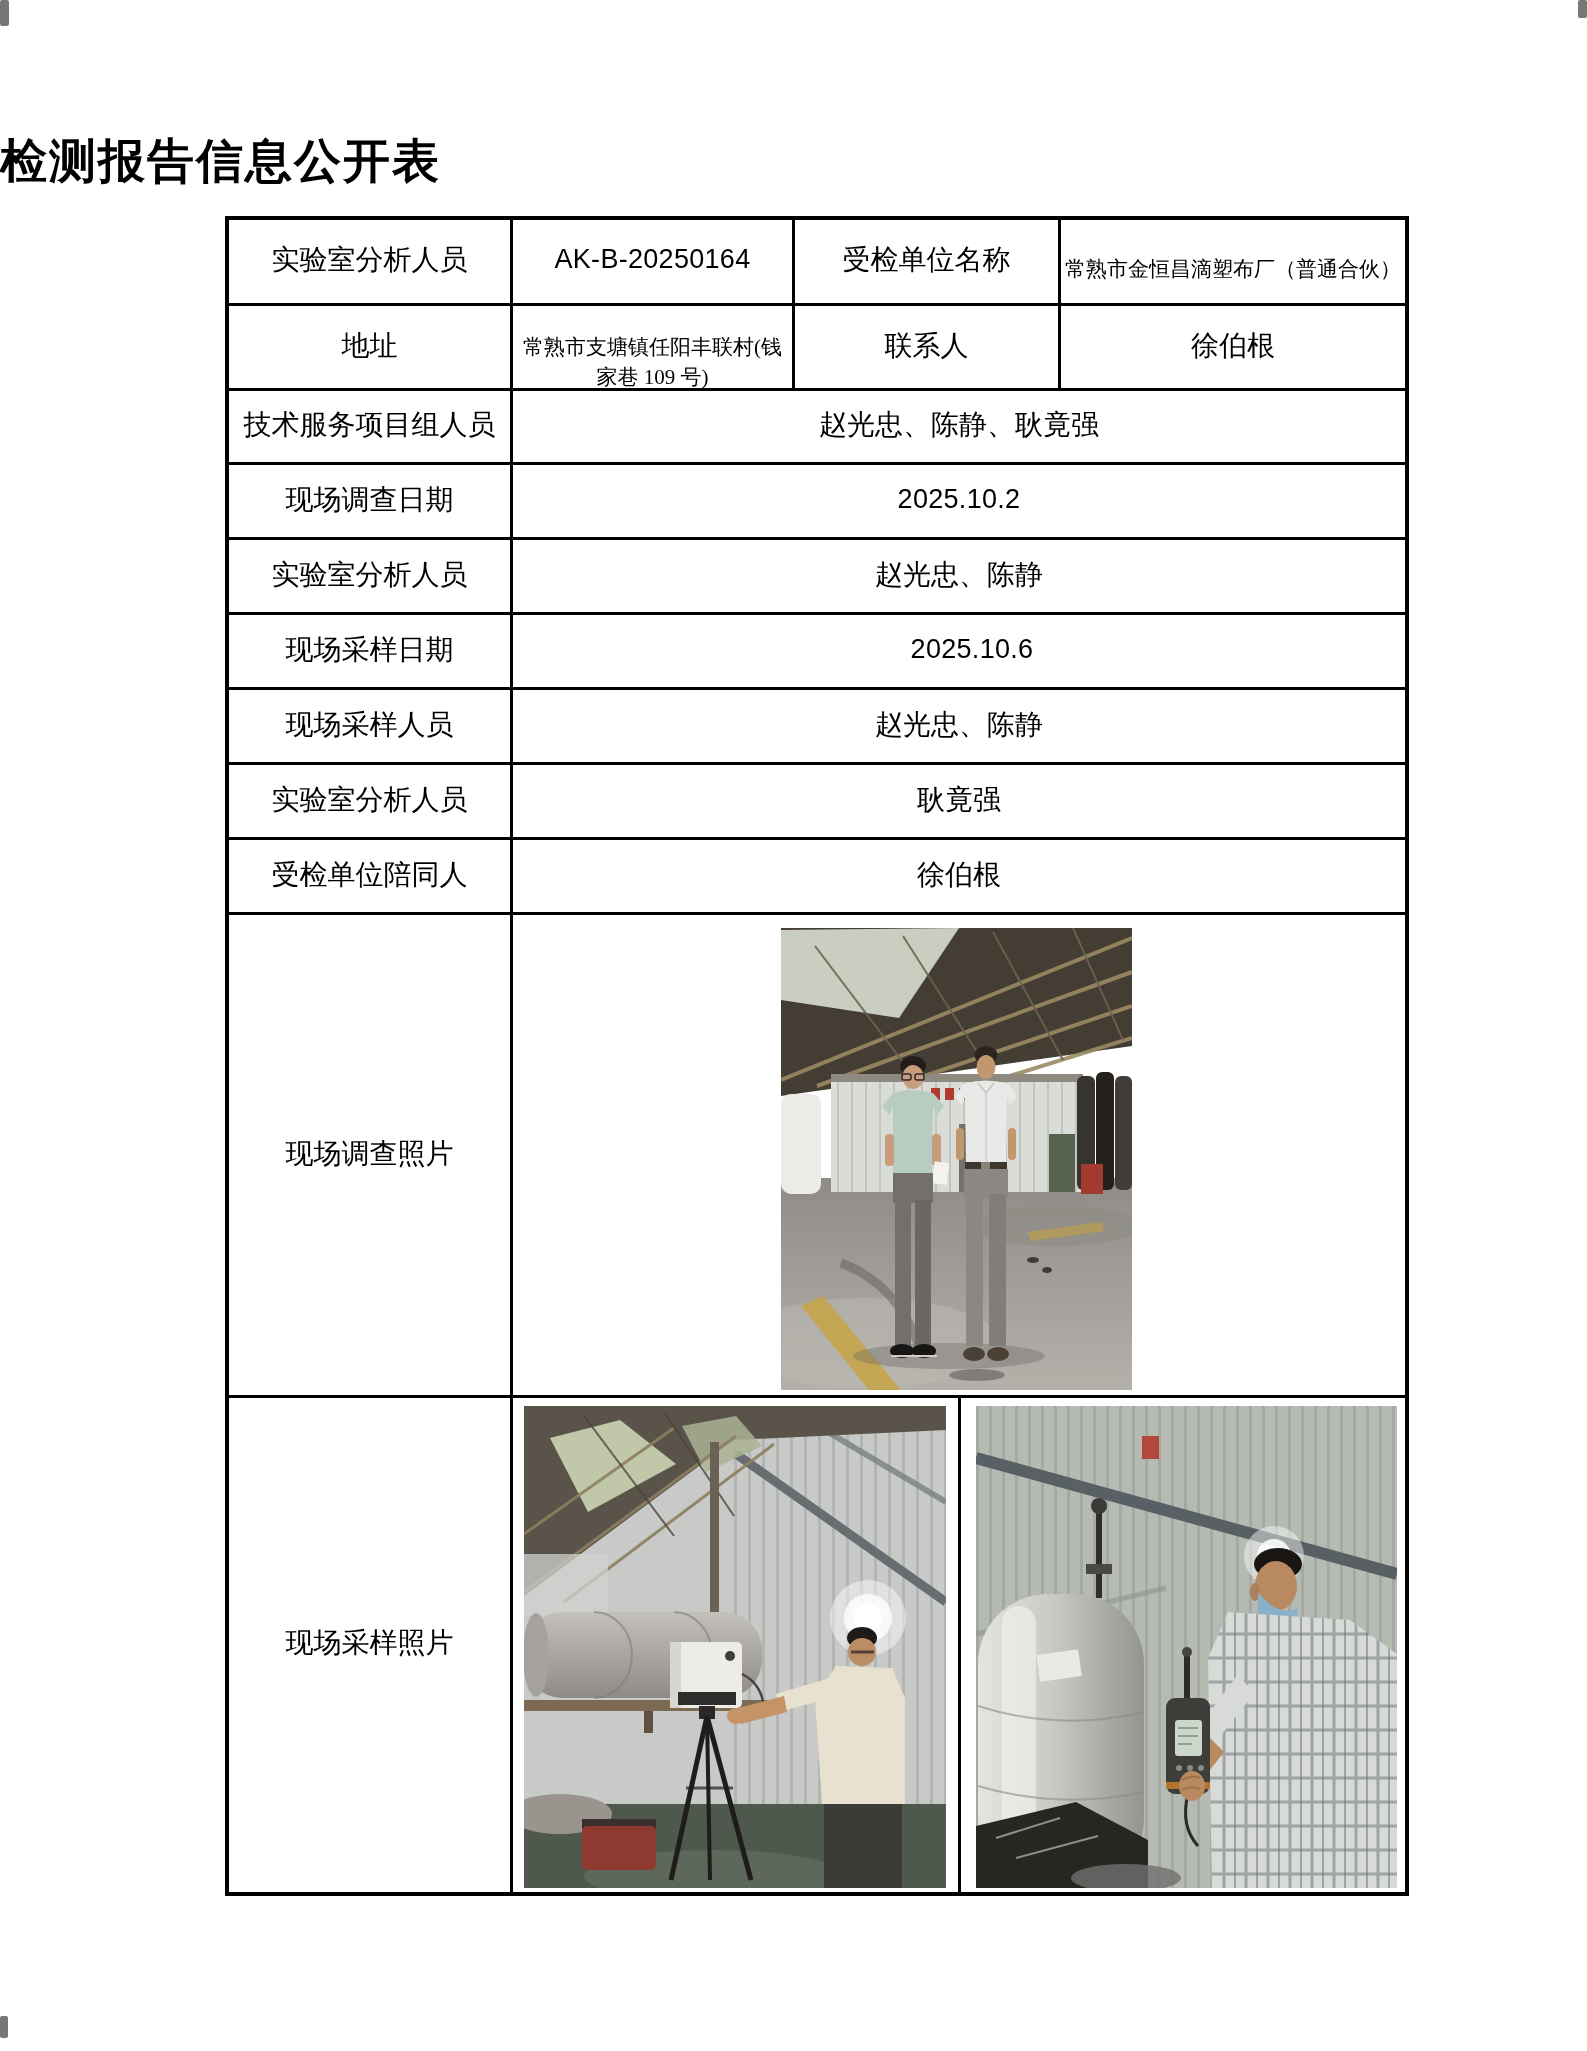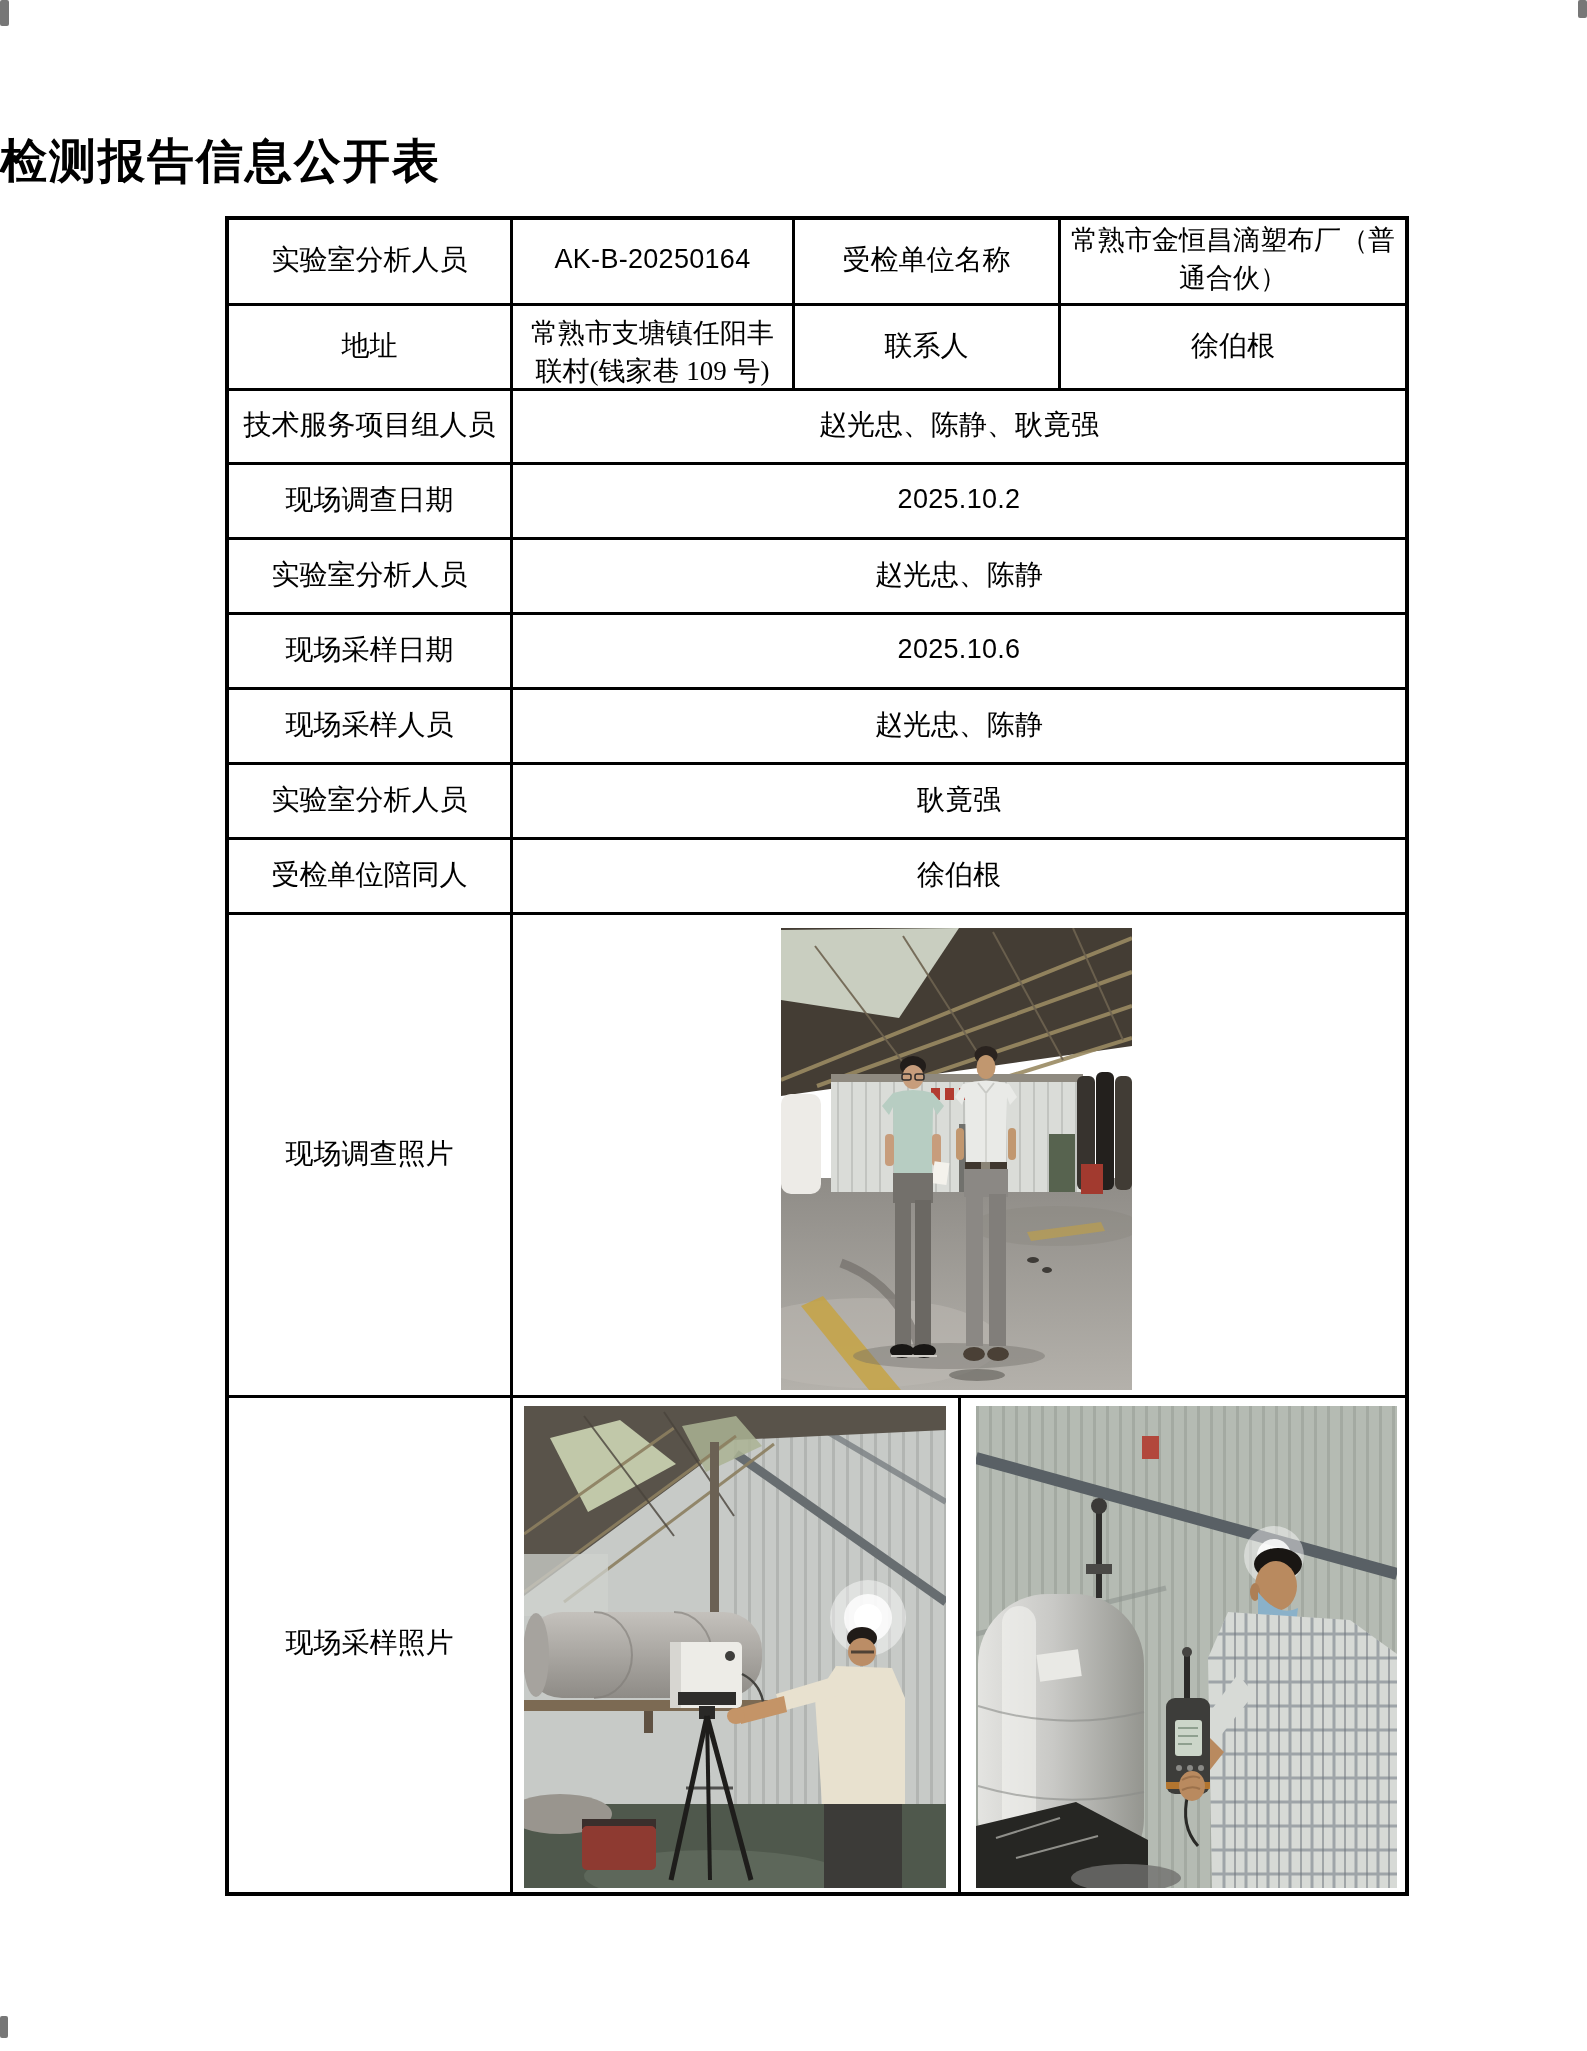--- a/index.html
+++ b/index.html
@@ -7,21 +7,21 @@
         font-family:"Liberation Serif","DejaVu Serif",serif;color:#000;}
   .title{position:absolute;left:0;top:138px;width:100%;text-align:left;
          font-size:47px;font-weight:700;letter-spacing:2px;line-height:1;}
   .frame{position:absolute;border:4px solid #000;box-sizing:border-box;}
   .hl{position:absolute;height:3px;background:#000;}
   .vl{position:absolute;width:3px;background:#000;}
   .cell{position:absolute;display:flex;align-items:center;justify-content:center;
         text-align:center;font-size:28px;line-height:1.4;box-sizing:border-box;}
   .latin{font-family:"Liberation Sans","DejaVu Sans",sans-serif;font-weight:400;
          font-size:27px;letter-spacing:.3px;}
-  .wrap{font-size:27px;}
+  .wrap{font-size:21px;margin-top:10px;}
   .photo{position:absolute;}
   .photo svg{display:block;}
   .smudge{position:absolute;background:#4a4a4a;opacity:.75;border-radius:2px;}
 </style>
 </head>
 <body>
 
 <div class="page">
 
   <div class="title">检测报告信息公开表</div>
@@ -59,21 +59,21 @@
   <div class="cell" style="left:231px;top:391px;width:277px;height:68px">技术服务项目组人员</div>
   <div class="cell" style="left:515px;top:391px;width:888px;height:68px">赵光忠、陈静、耿竟强</div>
 
   <div class="cell" style="left:231px;top:465px;width:277px;height:69px">现场调查日期</div>
   <div class="cell latin" style="left:515px;top:465px;width:888px;height:69px">2025.10.2</div>
 
   <div class="cell" style="left:231px;top:540px;width:277px;height:69px">实验室分析人员</div>
   <div class="cell" style="left:515px;top:540px;width:888px;height:69px">赵光忠、陈静</div>
 
   <div class="cell" style="left:231px;top:615px;width:277px;height:69px">现场采样日期</div>
-  <div class="cell latin" style="left:515px;top:615px;width:888px;height:69px">2025.10.6</div>
+  <div class="cell latin" style="left:528px;top:615px;width:888px;height:69px">2025.10.6</div>
 
   <div class="cell" style="left:231px;top:690px;width:277px;height:69px">现场采样人员</div>
   <div class="cell" style="left:515px;top:690px;width:888px;height:69px">赵光忠、陈静</div>
 
   <div class="cell" style="left:231px;top:765px;width:277px;height:69px">实验室分析人员</div>
   <div class="cell" style="left:515px;top:765px;width:888px;height:69px">耿竟强</div>
 
   <div class="cell" style="left:231px;top:840px;width:277px;height:69px">受检单位陪同人</div>
   <div class="cell" style="left:515px;top:840px;width:888px;height:69px">徐伯根</div>
 

